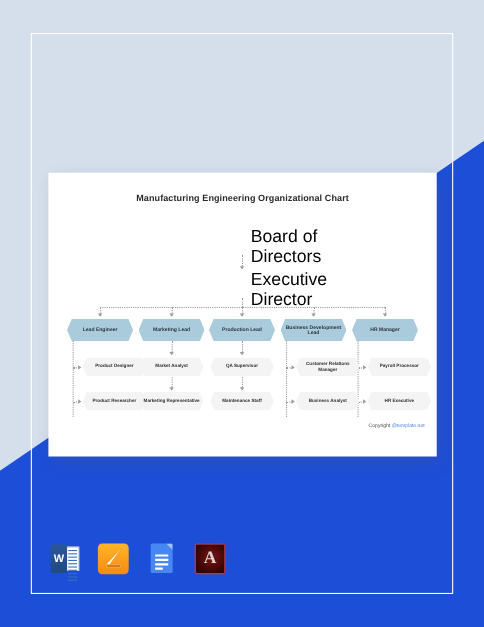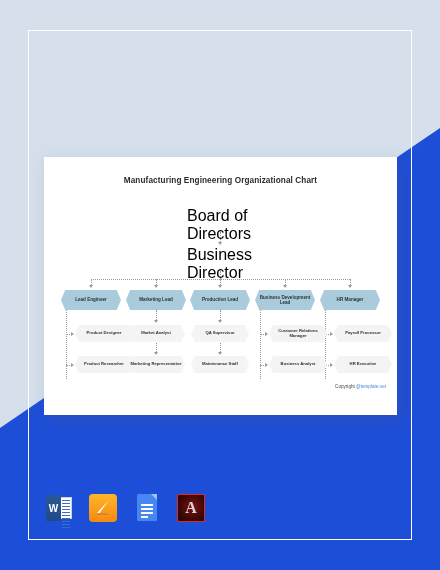--- a/index.html
+++ b/index.html
@@ -49,21 +49,21 @@
   
   .hex {
     position: absolute;
     display: flex; align-items: center; justify-content: center;
     text-align: center;
     -webkit-clip-path: polygon(7% 0, 93% 0, 100% 50%, 93% 100%, 7% 100%, 0 50%);
     clip-path: polygon(7% 0, 93% 0, 100% 50%, 93% 100%, 7% 100%, 0 50%);
     line-height: 1.18;
   }
   .hex span { display: block; padding: 0 3px; }
-  .toptier-wrap { position: absolute; width: 66px; }
+  .toptier-wrap { position: absolute; width: 66px; margin-left: 41px; }
   .lead {
     width: 60px; height: 20px;
     background: #aacbdb; color: #27353c;
     font-size: 4.6px; font-weight: bold;
   }
   .sub {
     width: 58px; height: 17px;
     background: #f4f4f4; color: #303030;
     font-size: 4.2px; font-weight: bold;
   }
@@ -157,21 +157,21 @@
       <div class="bar"></div>
       <div class="body">Board of Directors</div>
       <div class="bar"></div>
     </div>
 
     <div class="vline" style="left:176px; top:75px; height:12px;"></div>
     <div class="arrow-d" style="left:174px; top:85px;"></div>
 
     <div class="toptier-wrap" style="left:143px; top:89px;">
       <div class="bar"></div>
-      <div class="body">Business Director</div>
+      <div class="body">Executive Director</div>
       <div class="bar"></div>
     </div>
 
     <div class="vline" style="left:176px; top:114px; height:8px;"></div>
 
     <div class="hline" style="left:47px; top:122px; width:259px;"></div>
 
     <div class="vline" style="left:47px;  top:122px; height:8px;"></div>
     <div class="arrow-d" style="left:45px;  top:128px;"></div>
     <div class="vline" style="left:112px; top:122px; height:8px;"></div>

